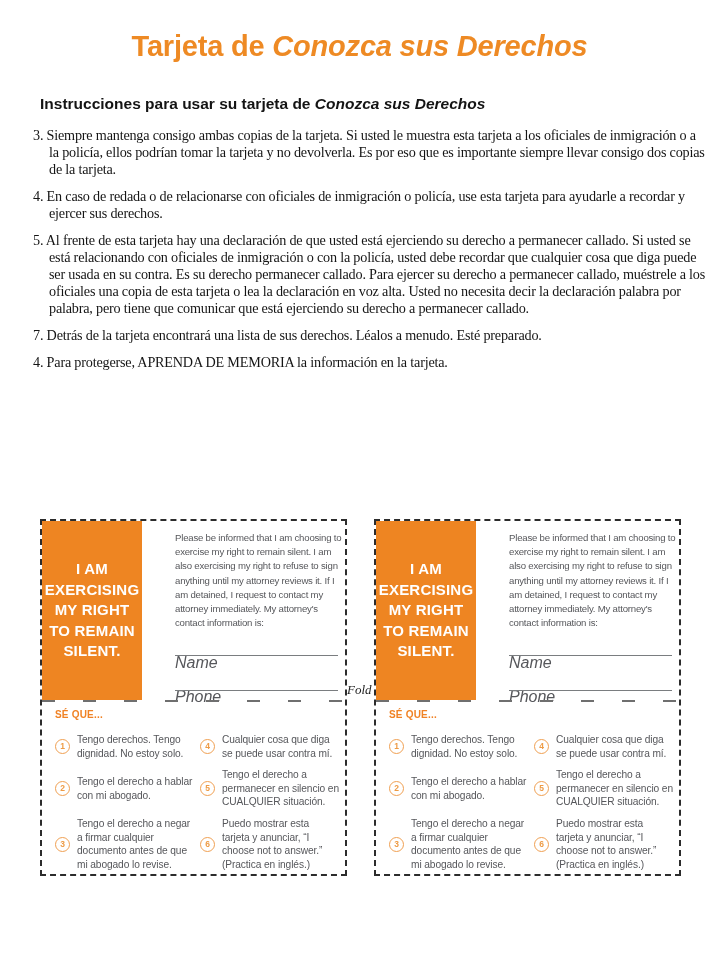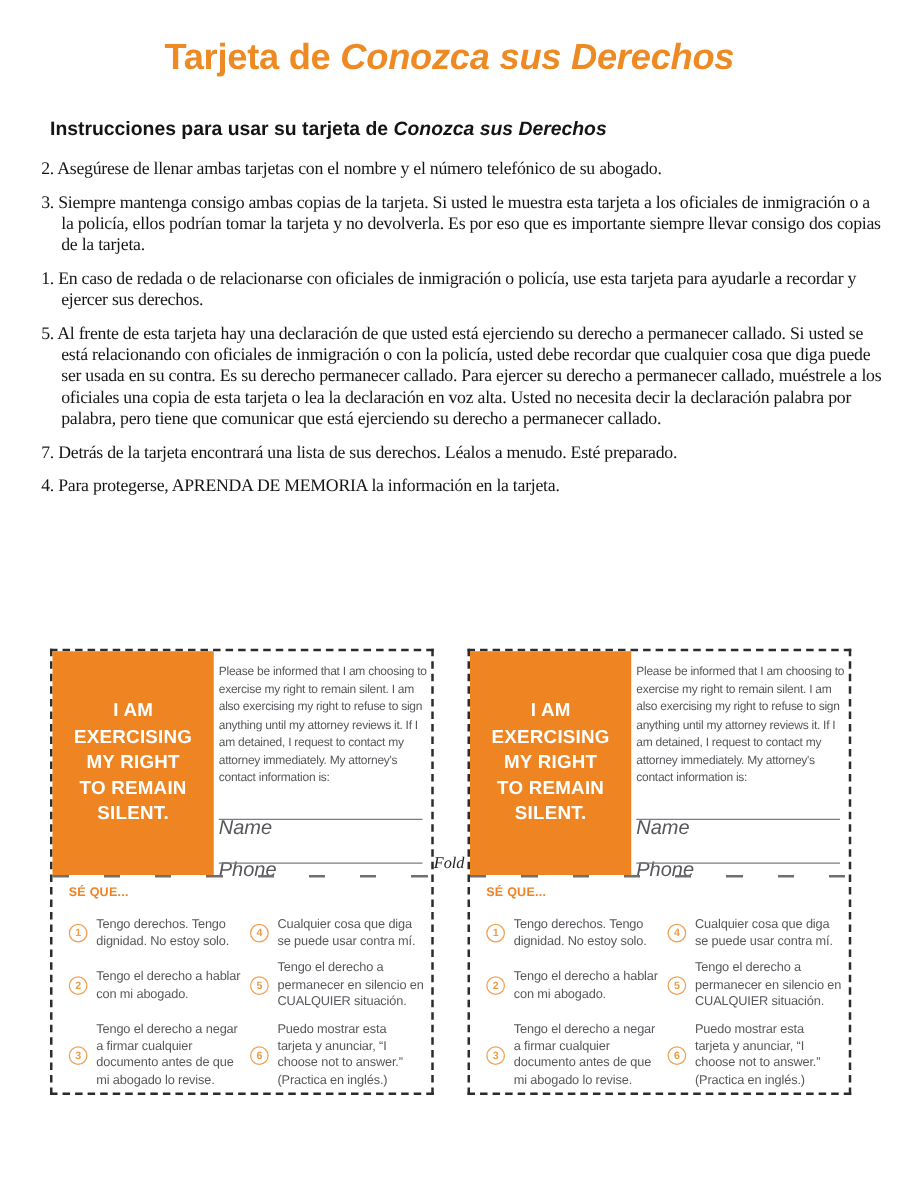--- a/index.html
+++ b/index.html
@@ -36,21 +36,21 @@
   
   .cards { position:absolute; top:519px; left:0; width:719px; height:364px; }
   .card {
     position:absolute; top:0; width:303px; height:353px;
     border:2px dashed #2c2c2c; background:#fff;
   }
   .card.left  { left:40px; }
   .card.right { left:374px; }
 
   .banner {
-    position:absolute; left:0; top:0; width:129px; height:179px;
+    position:absolute; left:0; top:0; width:100px; height:179px;
     background:#EE8522; color:#ffffff;
     display:flex; flex-direction:column; justify-content:center; align-items:center;
     text-align:center; font-weight:bold; font-size:15px; line-height:20.5px;
     letter-spacing:0.2px;
   }
 
   .statement {
     position:absolute; left:133px; top:10px; width:170px;
     font-size:9.6px; line-height:14.2px; letter-spacing:-0.2px;
     color:#56575B;
@@ -104,23 +104,22 @@
 </head>
 <body>
 
 <div class="page">
 
   <h1 class="title"><span>Tarjeta de </span><span class="it">Conozca sus Derechos</span></h1>
 
   <h2 class="subtitle"><span>Instrucciones para usar su tarjeta de </span><span class="it">Conozca sus Derechos</span></h2>
 
   <div class="instructions">
-    <p>2. Asegúrese de llenar ambas tarjetas con el nombre y el número telefónico de su abogado.</p>
     <p>3. Siempre mantenga consigo ambas copias de la tarjeta. Si usted le muestra esta tarjeta a los oficiales de inmigración o a la policía, ellos podrían tomar la tarjeta y no devolverla. Es por eso que es importante siempre llevar consigo dos copias de la tarjeta.</p>
-    <p>1. En caso de redada o de relacionarse con oficiales de inmigración o policía, use esta tarjeta para ayudarle a recordar y ejercer sus derechos.</p>
+    <p>4. En caso de redada o de relacionarse con oficiales de inmigración o policía, use esta tarjeta para ayudarle a recordar y ejercer sus derechos.</p>
     <p>5. Al frente de esta tarjeta hay una declaración de que usted está ejerciendo su derecho a permanecer callado. Si usted se está relacionando con oficiales de inmigración o con la policía, usted debe recordar que cualquier cosa que diga puede ser usada en su contra. Es su derecho permanecer callado. Para ejercer su derecho a permanecer callado, muéstrele a los oficiales una copia de esta tarjeta o lea la declaración en voz alta. Usted no necesita decir la declaración palabra por palabra, pero tiene que comunicar que está ejerciendo su derecho a permanecer callado.</p>
     <p>7. Detrás de la tarjeta encontrará una lista de sus derechos. Léalos a menudo. Esté preparado.</p>
     <p>4. Para protegerse, APRENDA DE MEMORIA la información en la tarjeta.</p>
   </div>
 
   <div class="cards">
 
     <div class="card left">
       <div class="banner">
         <span>I AM</span>

